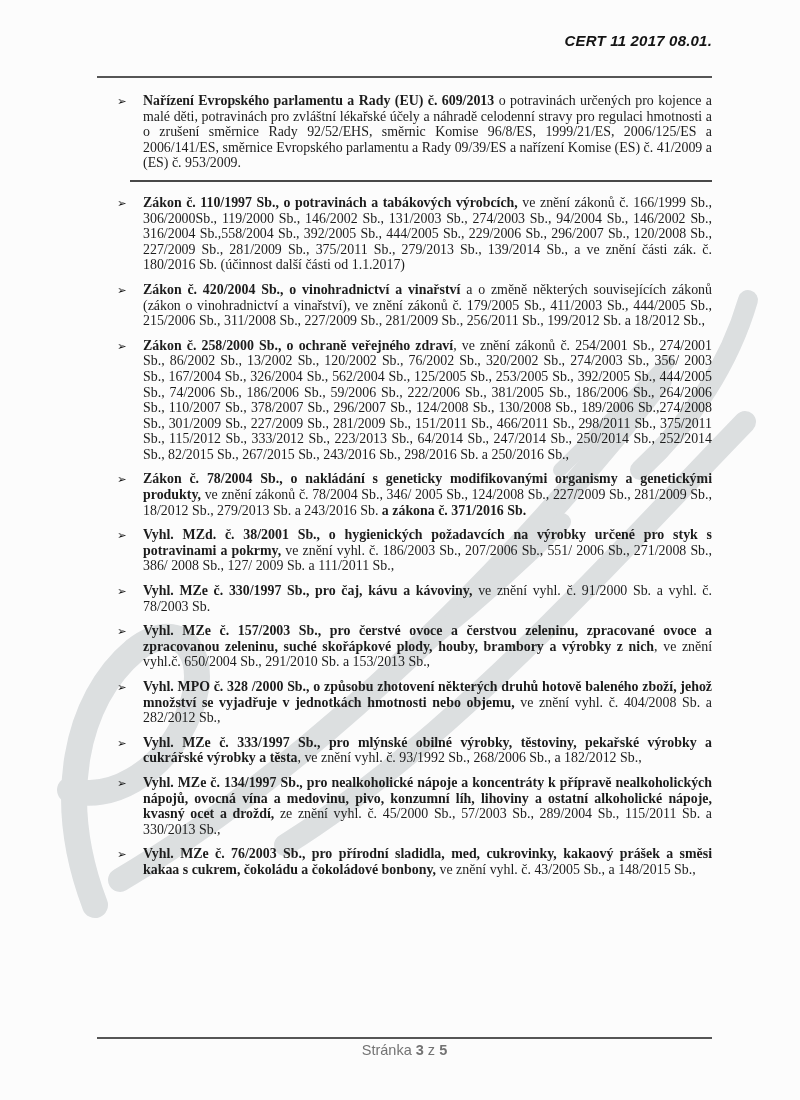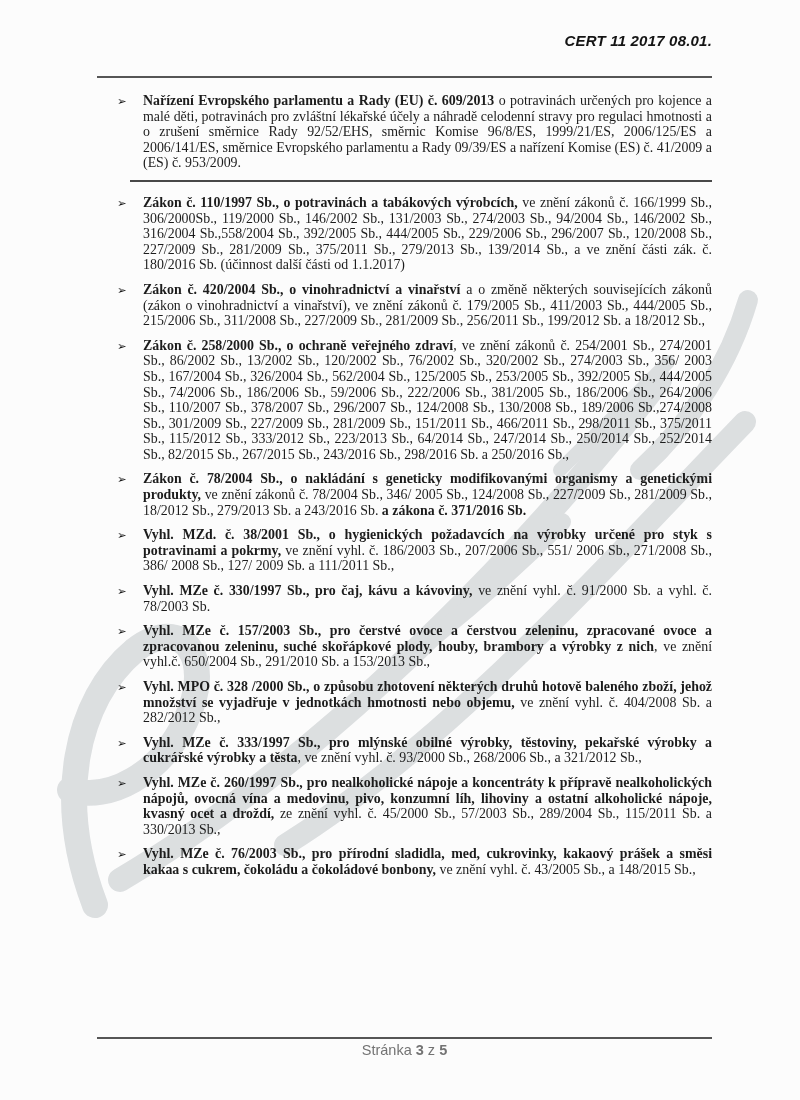--- a/index.html
+++ b/index.html
@@ -100,26 +100,26 @@
       <span><b>Vyhl. MZe č. 157/2003 Sb., pro čerstvé ovoce a čerstvou zeleninu, zpracované ovoce a zpracovanou zeleninu, suché skořápkové plody, houby, brambory a výrobky z nich</b><span>, ve znění vyhl.č. 650/2004 Sb., 291/2010 Sb. a 153/2013 Sb.,</span></span>
     </p>
 
     <p class="para bullet">
       <span class="arrow">➢</span>
       <span><b>Vyhl. MPO č. 328 /2000 Sb., o způsobu zhotovení některých druhů hotově baleného zboží, jehož množství se vyjadřuje v jednotkách hmotnosti nebo objemu,</b><span> ve znění vyhl. č. 404/2008 Sb. a 282/2012 Sb.,</span></span>
     </p>
 
     <p class="para bullet">
       <span class="arrow">➢</span>
-      <span><b>Vyhl. MZe č. 333/1997 Sb., pro mlýnské obilné výrobky, těstoviny, pekařské výrobky a cukrářské výrobky a těsta</b><span>, ve znění vyhl. č. 93/2000 Sb., 268/2006 Sb., a 321/2012 Sb.,</span></span>
+      <span><b>Vyhl. MZe č. 333/1997 Sb., pro mlýnské obilné výrobky, těstoviny, pekařské výrobky a cukrářské výrobky a těsta</b><span>, ve znění vyhl. č. 93/1992 Sb., 268/2006 Sb., a 182/2012 Sb.,</span></span>
     </p>
 
     <p class="para bullet">
       <span class="arrow">➢</span>
-      <span><b>Vyhl. MZe č. 260/1997 Sb., pro nealkoholické nápoje a koncentráty k přípravě nealkoholických nápojů, ovocná vína a medovinu, pivo, konzumní líh, lihoviny a ostatní alkoholické nápoje, kvasný ocet a droždí,</b><span> ze znění vyhl. č. 45/2000 Sb., 57/2003 Sb., 289/2004 Sb., 115/2011 Sb. a 330/2013 Sb.,</span></span>
+      <span><b>Vyhl. MZe č. 134/1997 Sb., pro nealkoholické nápoje a koncentráty k přípravě nealkoholických nápojů, ovocná vína a medovinu, pivo, konzumní líh, lihoviny a ostatní alkoholické nápoje, kvasný ocet a droždí,</b><span> ze znění vyhl. č. 45/2000 Sb., 57/2003 Sb., 289/2004 Sb., 115/2011 Sb. a 330/2013 Sb.,</span></span>
     </p>
 
     <p class="para bullet">
       <span class="arrow">➢</span>
       <span><b>Vyhl. MZe č. 76/2003 Sb., pro přírodní sladidla, med, cukrovinky, kakaový prášek a směsi kakaa s cukrem, čokoládu a čokoládové bonbony,</b><span> ve znění vyhl. č. 43/2005 Sb., a 148/2015 Sb.,</span></span>
     </p>
   </div>
     </div>
 
     <div class="ftr-rule"></div>

